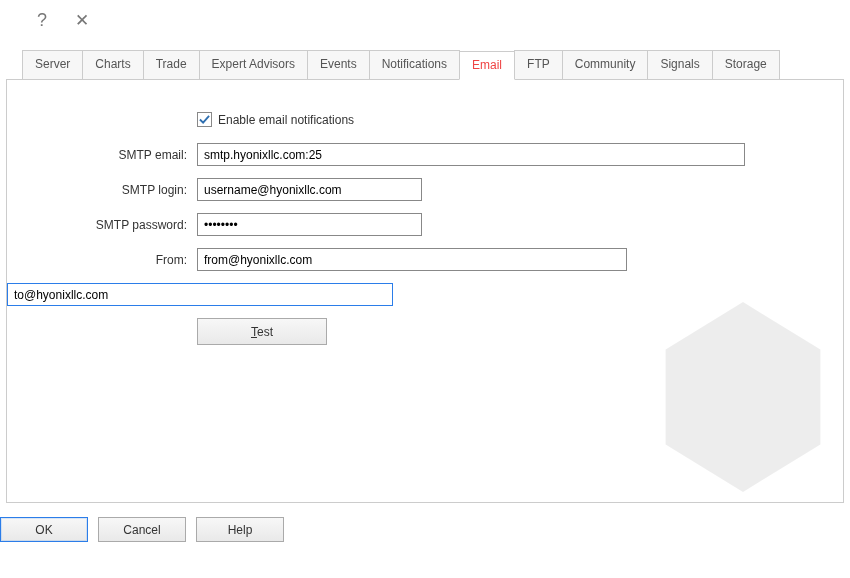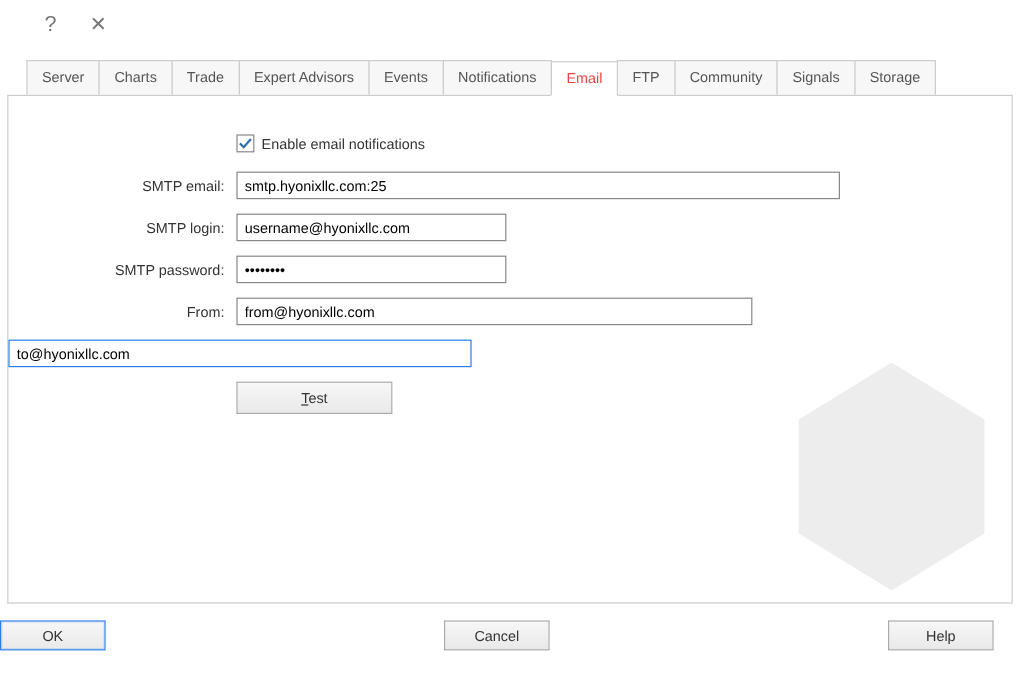--- a/index.html
+++ b/index.html
@@ -111,42 +111,42 @@
       border: 1px solid #888;
       padding: 2px 6px;
       font-family: inherit;
       font-size: 12px;
       outline: none;
       background: #fff;
     }
     input.focused {
       border: 1px solid #2b7de9;
     }
-    .input-smtp { width: 503px; }
+    .input-smtp { width: 548px; }
     .input-login { width: 225px; }
     .input-pass { width: 225px; }
     .input-from { width: 430px; }
     .input-to { width: 386px; }
     .btn {
       height: 25px;
       min-width: 76px;
       border: 1px solid #aaa;
       background: linear-gradient(#f7f7f7, #e9e9e9);
       font-family: inherit;
       font-size: 12px;
       color: #333;
       cursor: pointer;
       padding: 0 16px;
     }
     .test-btn-wrap { margin-left: 190px; margin-top: 6px; }
     .test-btn { width: 130px; height: 27px; }
     .test-btn .ul { text-decoration: underline; }
     .footer {
       display: flex;
-      justify-content: space-between;
+      justify-content: flex-start;
       gap: 10px;
       padding: 14px 22px 0 0;
     }
     .footer .btn { width: 88px; }
     .footer .btn.primary {
       border: 1px solid #2b7de9;
       box-shadow: 0 0 0 1px rgba(43,125,233,.15) inset;
     }
   </style>
 </head>

